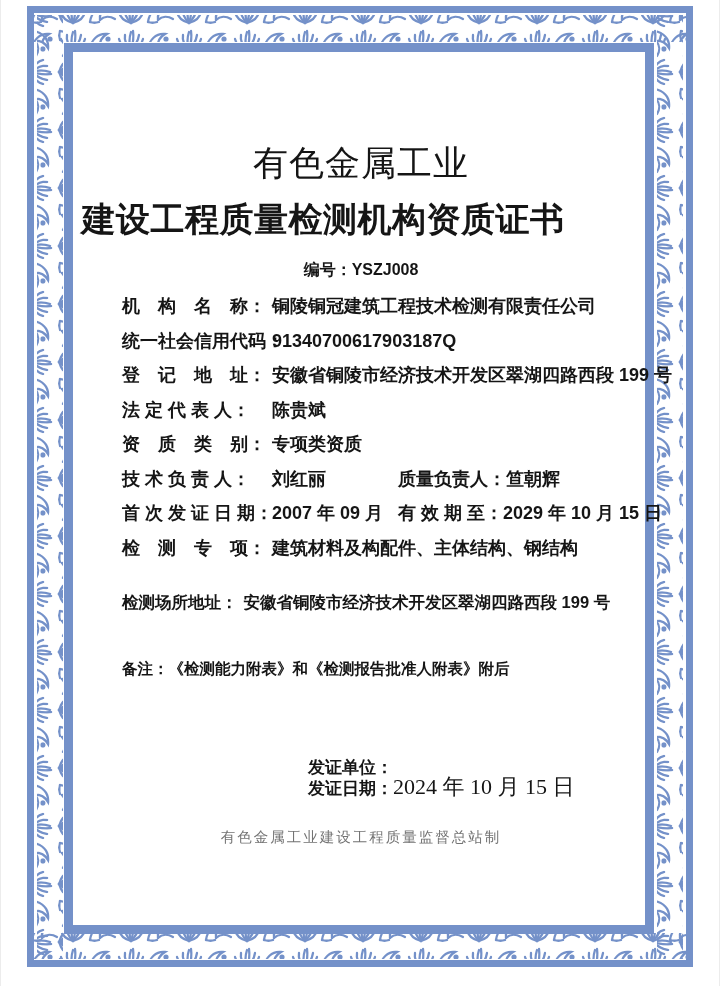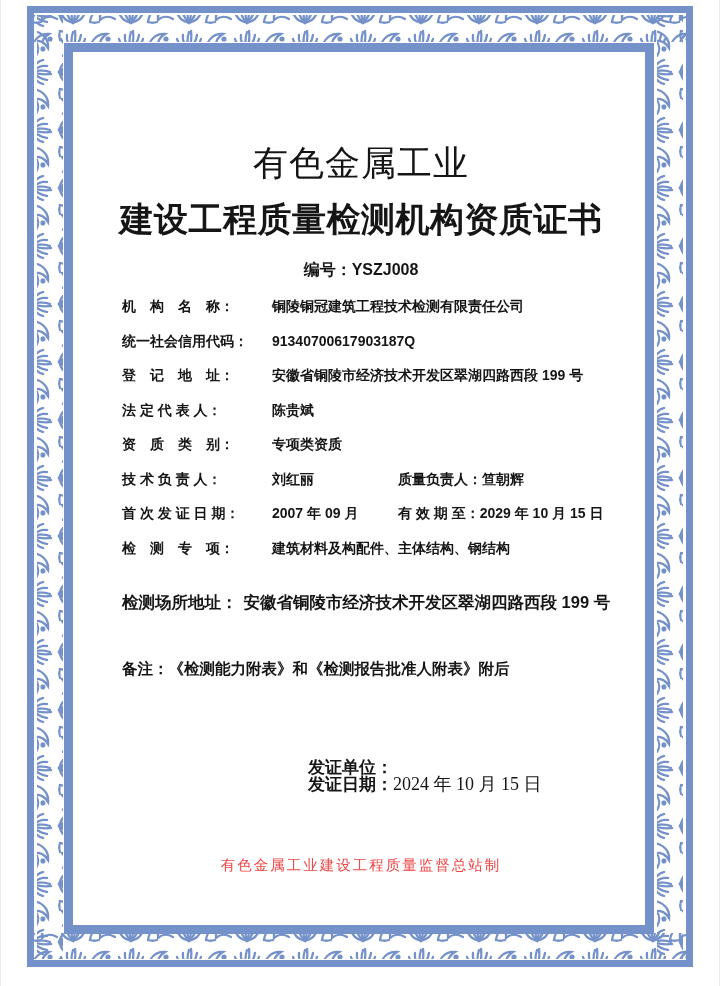--- a/index.html
+++ b/index.html
@@ -15,32 +15,32 @@
     box-sizing:border-box;
   }
   .border-svg{position:absolute;left:0;top:0;width:720px;height:986px;pointer-events:none;}
   .content{position:absolute;left:0;top:0;width:720px;height:986px;}
   .title1{
     position:absolute;top:140px;left:0;width:720px;
     text-align:center;font-size:35px;font-weight:normal;letter-spacing:1px;
     white-space:nowrap;
   }
   .title2{
-    position:absolute;top:197px;left:0;width:720px;
+    position:absolute;top:197px;left:0;width:644px;
     text-align:center;font-size:34px;font-weight:bold;letter-spacing:0.5px;
     white-space:nowrap;
   }
   .serial{
     position:absolute;top:260px;left:0;width:720px;
     text-align:center;font-size:16px;font-weight:bold;
   }
   .fields{position:absolute;left:121px;top:297px;width:500px;}
   .row{
     position:relative;
-    font-size:14px;font-weight:bold;line-height:18px;
+    font-size:18px;font-weight:bold;line-height:18px;
     margin-bottom:16.5px;white-space:nowrap;
   }
   .lbl{display:inline-block;width:150px;white-space:pre;vertical-align:top;}
   .val{white-space:pre;}
   .pair2{position:absolute;left:276px;top:0;white-space:nowrap;}
   .site{
     position:absolute;left:121px;top:592px;width:520px;
     font-size:16.5px;font-weight:bold;white-space:nowrap;
   }
   .site .lbl2{margin-right:6px;}
@@ -51,27 +51,27 @@
   .issuer{
     position:absolute;left:307px;top:756px;
     font-size:17px;font-weight:bold;white-space:nowrap;
   }
   .issue-date{
     position:absolute;left:307px;top:772px;
     font-size:17px;font-weight:bold;white-space:nowrap;
   }
   .issue-date .date-val{
     font-family:"Liberation Serif", serif;
-    font-weight:normal;font-size:18px;
+    font-weight:normal;font-size:22px;
   }
   .footer{
-    position:absolute;left:0;top:856px;width:720px;
+    position:absolute;left:0;top:828px;width:720px;
     text-align:center;
     font-family:"Liberation Serif", serif;
-    font-size:14.5px;letter-spacing:2px;color:#ef4444;
+    font-size:14.5px;letter-spacing:2px;color:#737373;
     white-space:nowrap;
   }
 </style>
 </head>
 <body>
 
 <div class="page">
 
   <svg class="border-svg" width="720" height="986" viewBox="0 0 720 986" xmlns="http://www.w3.org/2000/svg">
     <defs>

